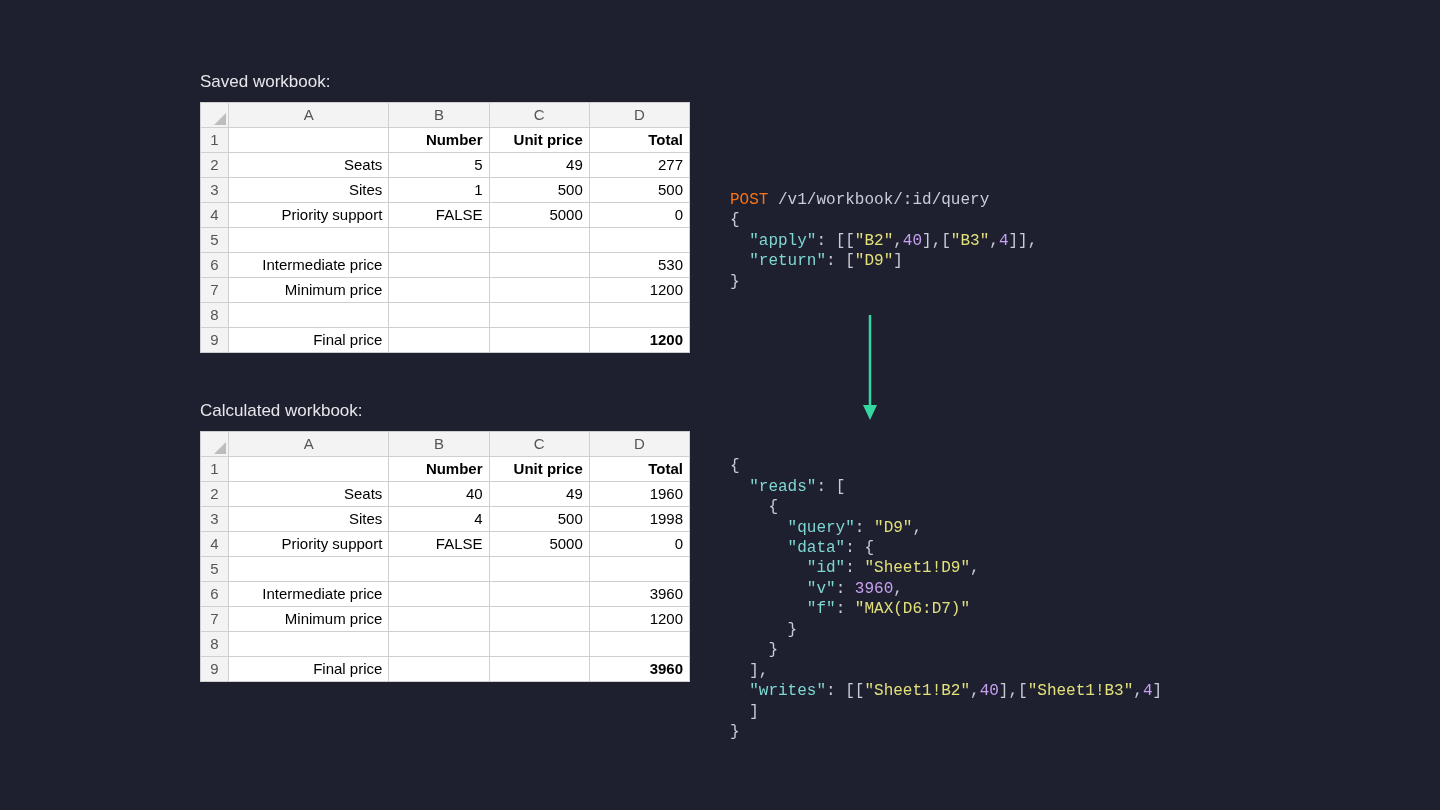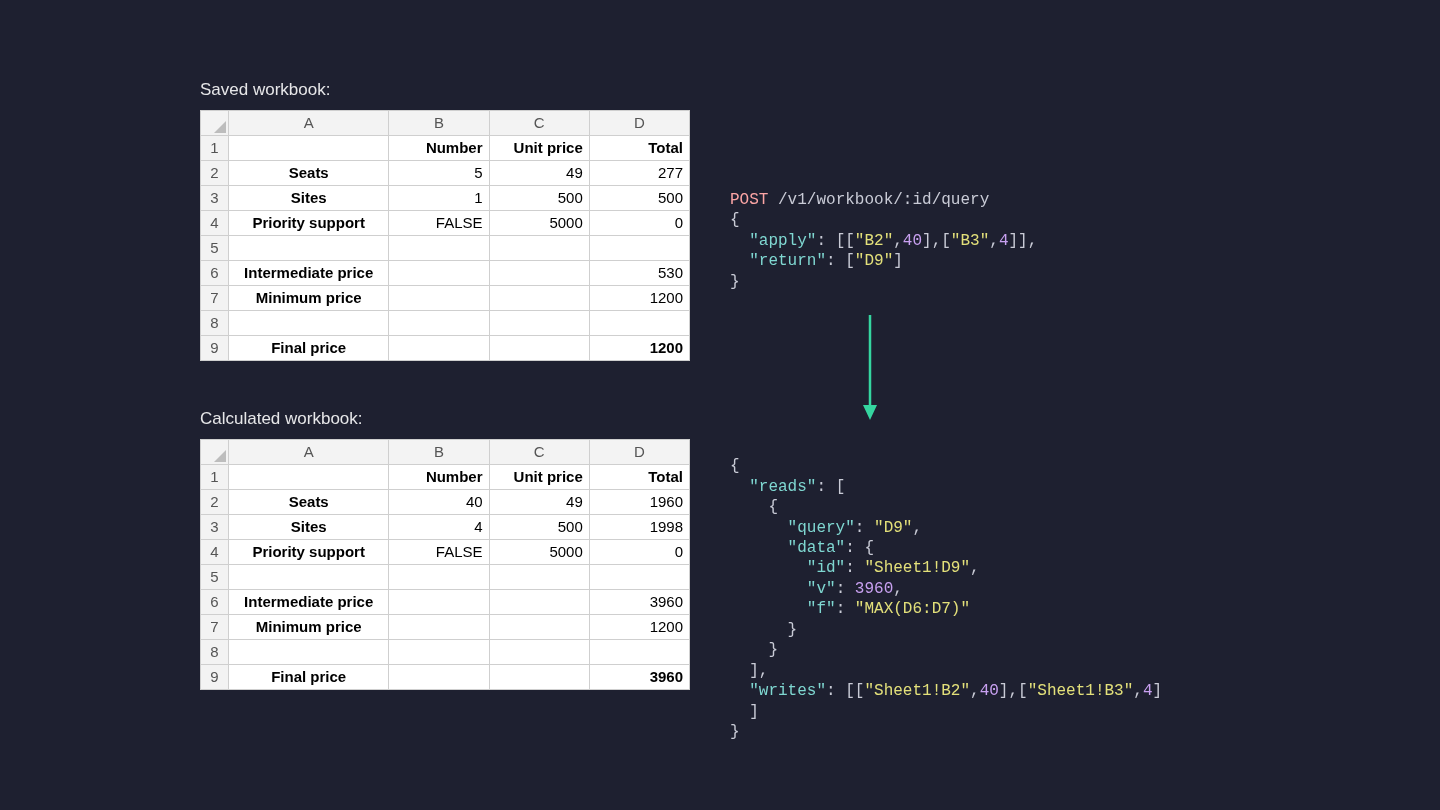--- a/index.html
+++ b/index.html
@@ -8,21 +8,21 @@
     background:#1e2030;
     width:1440px;
     height:810px;
     font-family: -apple-system, BlinkMacSystemFont, "Segoe UI", Helvetica, Arial, sans-serif;
     color:#e6e6e8;
     position:relative;
   }
   .left-col {
     position:absolute;
     left:200px;
-    top:80px;
+    top:72px;
     width:490px;
   }
   .section-label {
     font-size:17px;
     color:#e6e6e8;
     margin-bottom:10px;
     font-weight:400;
   }
   table.sheet {
     border-collapse:collapse;
@@ -60,21 +60,21 @@
     position:absolute;
     right:2px; bottom:2px;
     width:0;height:0;
     border-left:12px solid transparent;
     border-bottom:12px solid #bdbdbd;
   }
   .colA { width:160px; }
   .colB { width:100px; }
   .colC { width:100px; }
   .colD { width:100px; }
-  td.label { font-weight:700; text-align:center;margin-left:30px; }
+  td.label { font-weight:400; text-align:right;margin-left:30px; }
   td.hdrcell { font-weight:700; text-align:right; }
   td.num { text-align:right; }
   td.center { text-align:right; }
   td.boldnum { text-align:right; font-weight:700; }
 
   .right-col {
     position:absolute;
     left:730px;
     top:190px;
     width:560px;
@@ -84,21 +84,21 @@
     white-space:pre;
     line-height:1.28;
   }
   .arrow-wrap{
     position:absolute;
     left:860px;
     top:315px;
     width:20px;
     height:105px;
   }
-  .tok-method { color:#fca5a5; }
+  .tok-method { color:#f97316; }
   .tok-key { color:#7fd7d1; }
   .tok-str { color:#e3e07a; }
   .tok-num { color:#c8a0f0; }
   .tok-pun { color:#c9cbd6; }
 </style>
 </head>
 <body>
 
 <div class="left-col">
   <div class="section-label">Saved workbook:</div>

